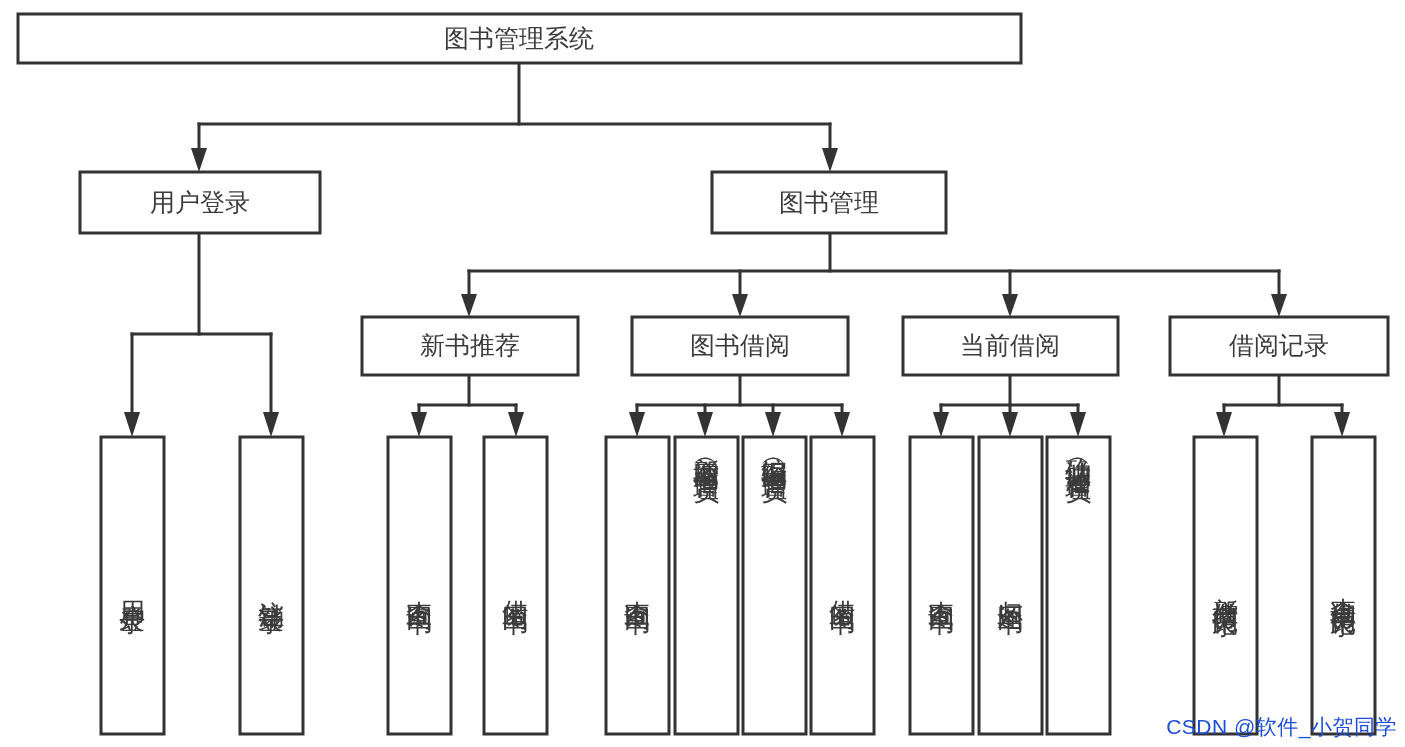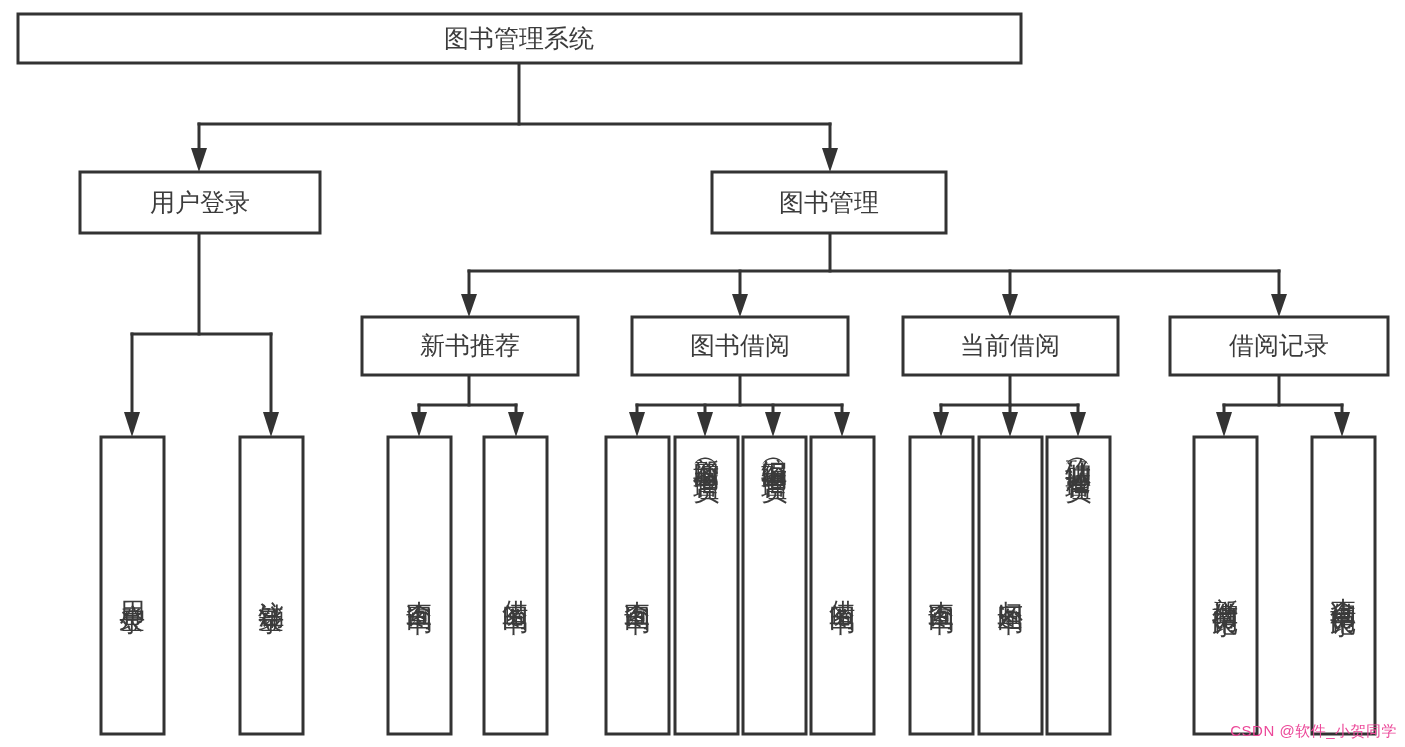--- a/index.html
+++ b/index.html
@@ -64,22 +64,22 @@
     color: #3b3b3b;
     letter-spacing: 3px;
     white-space: nowrap;
     text-align: center;
   }
   .watermark {
     position: absolute;
     right: 8px;
     bottom: 6px;
     font-family: "Liberation Sans", "DejaVu Sans", sans-serif;
-    font-size: 15px;
-    color: #ec4899;
+    font-size: 21px;
+    color: #1d4ed8;
     white-space: nowrap;
     letter-spacing: 0.5px;
   }
 </style>
 </head>
 <body>
 
 <div id="diagram-root">
 
   <svg id="flow" viewBox="0 0 1405 747" xmlns="http://www.w3.org/2000/svg">

